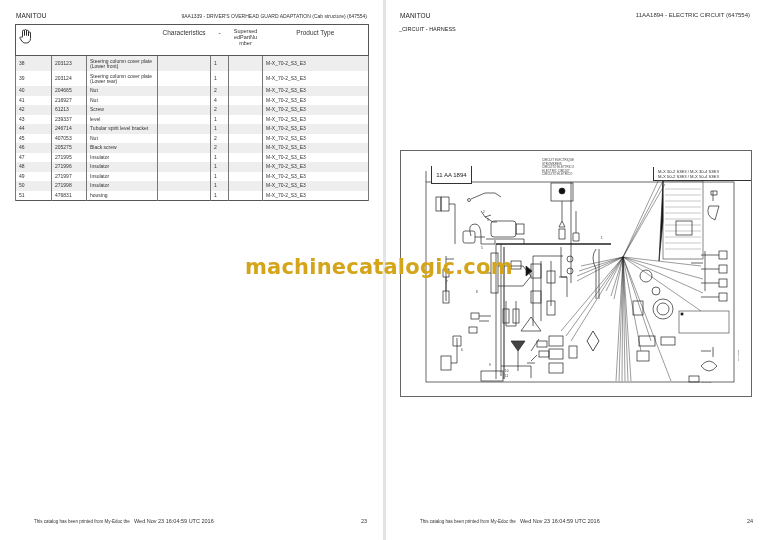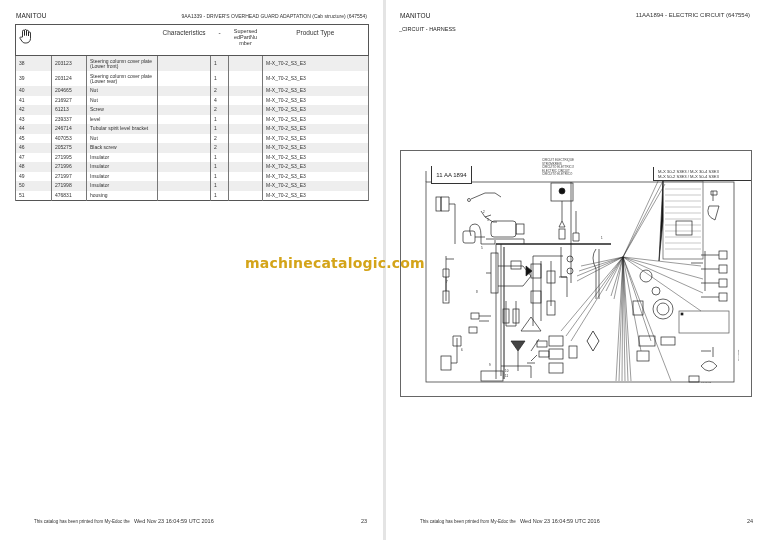--- a/index.html
+++ b/index.html
@@ -39,21 +39,21 @@
   table.parts tbody tr:nth-child(even) td { background:#ffffff; }
   th.c-hand { text-align:left; padding-left:10px; }
   .hand-icon { display:inline-block; width:14px; height:15px; }
 
   .footer-note { position:absolute; font-size:4.5px; color:#333; white-space:nowrap; }
   .footer-date { position:absolute; font-size:5.5px; color:#333; white-space:nowrap; }
   .page-num { position:absolute; font-size:5.5px; color:#333; }
 
   .watermark {
     position:absolute; left:245px; top:255px;
-    font-size:14px; font-weight:bold; color:#d4a419;
+    font-size:21px; font-weight:bold; color:#d4a419;
     letter-spacing:0.2px; white-space:nowrap; z-index:5;
     font-family:"DejaVu Sans", sans-serif;
   }
 
   
   .diagram-frame {
     position:absolute; left:400px; top:150px; width:352px; height:247px;
     border:1px solid #666; background:#fff; box-sizing:border-box;
   }
   .diagram-frame svg { position:absolute; left:0; top:0; }

